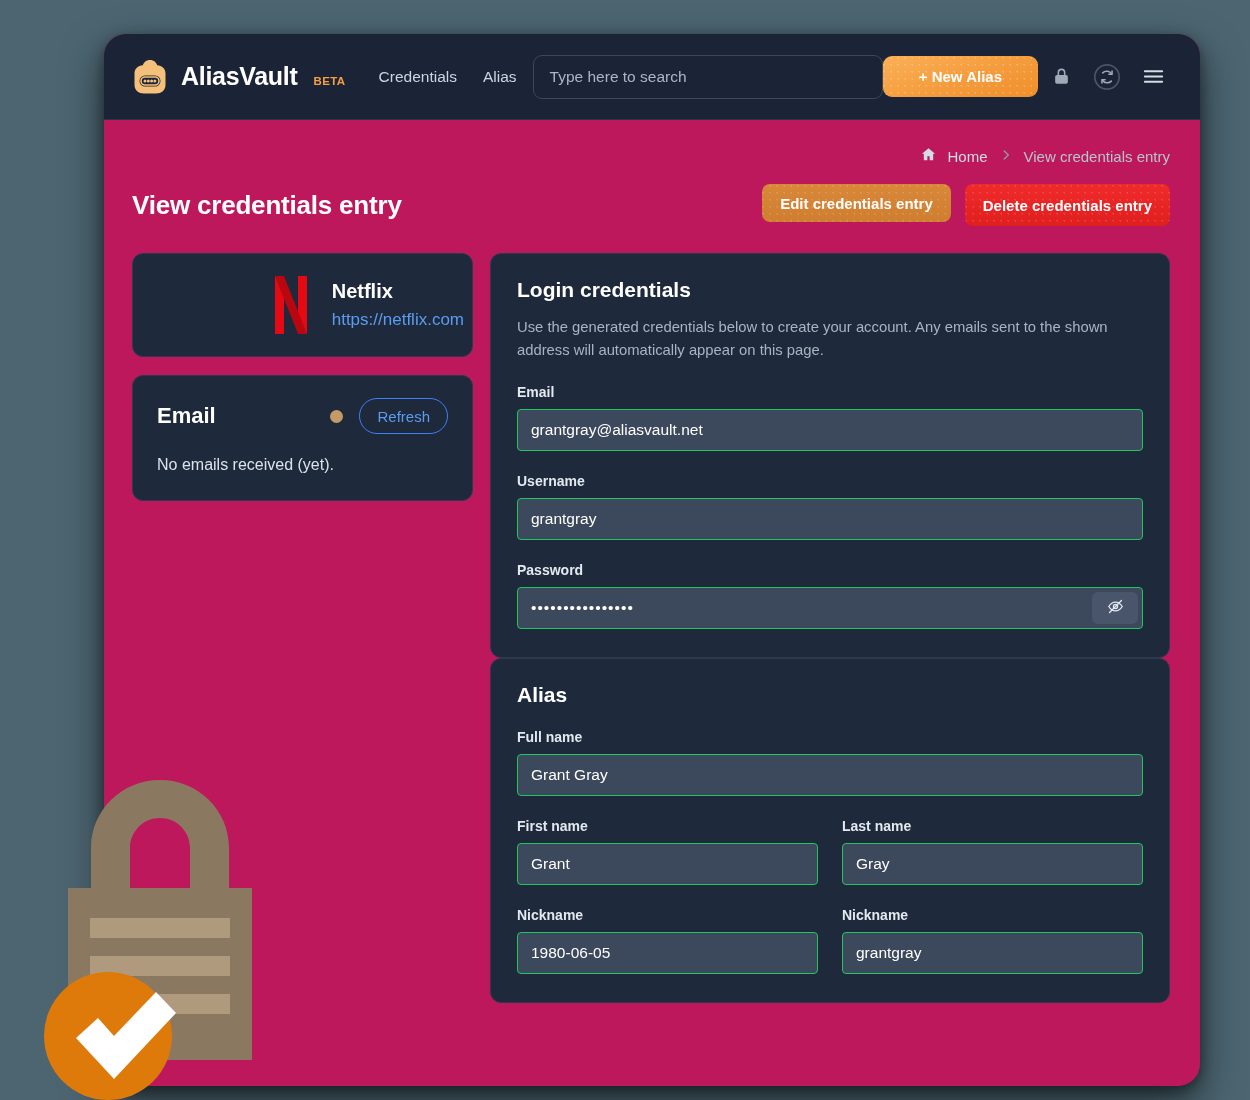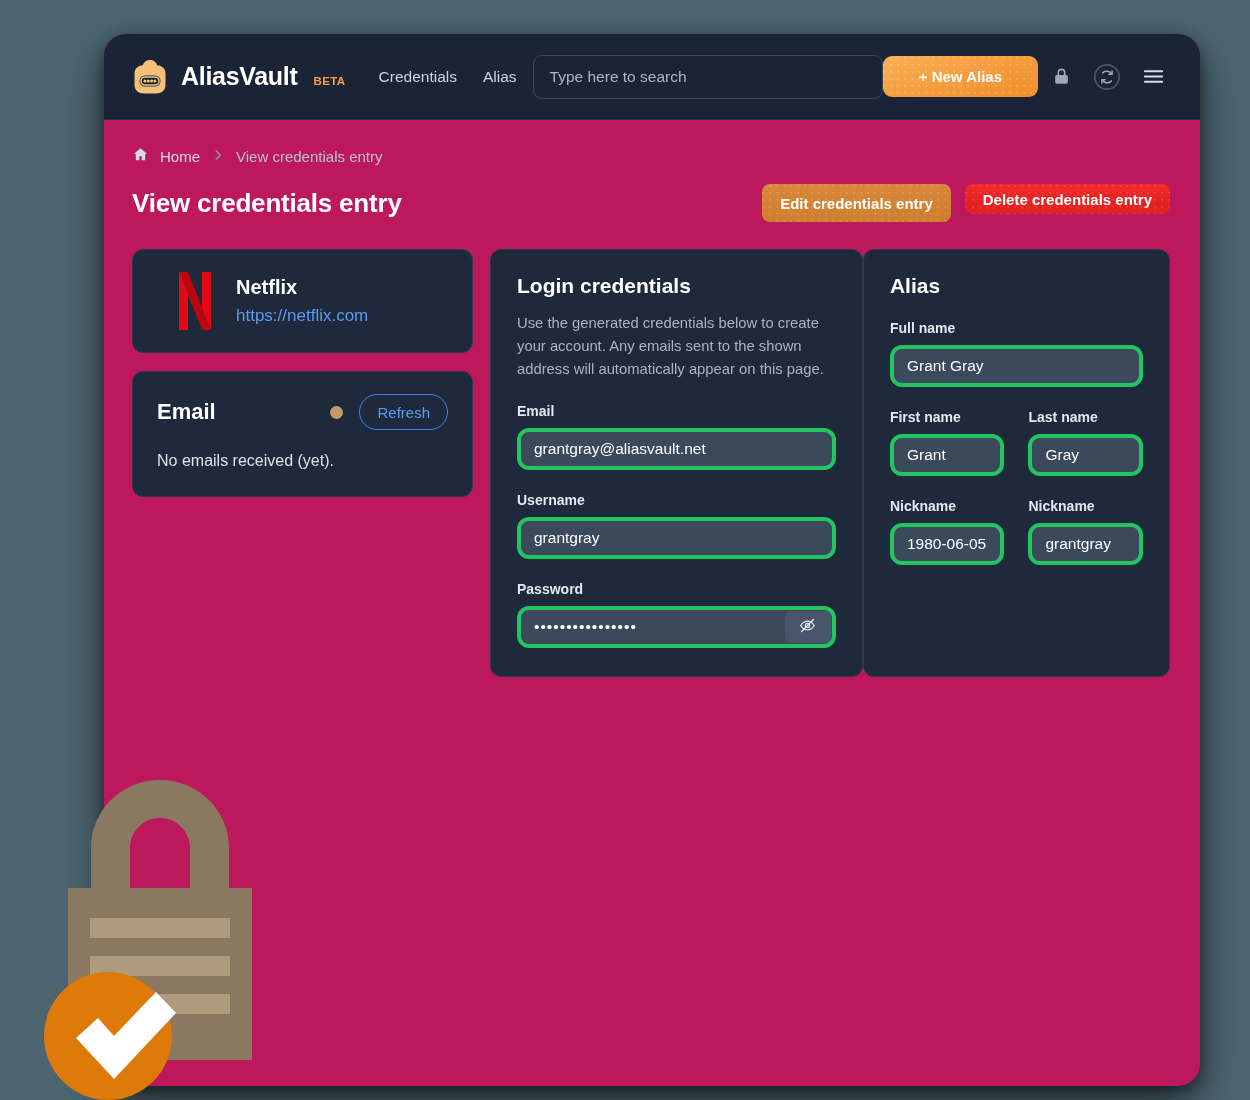--- a/index.html
+++ b/index.html
@@ -107,21 +107,21 @@
 
   .icon-btn {
     width: 46px; height: 46px;
     display: flex; align-items: center; justify-content: center;
     background: none; border: none; cursor: pointer;
   }
 
   
   .page { padding: 26px 30px 0 28px; position: relative; }
 
-  .breadcrumb { display: flex; align-items: center; gap: 11px; }
+  .breadcrumb { display: flex; align-items: center; gap: 11px; justify-content: flex-end; }
   .crumb-home { font-size: 15px; color: #d5dce6; text-decoration: none; }
   .crumb-sep { color: #8d98a8; font-size: 14px; }
   .crumb-cur { font-size: 15px; color: #b9c3cf; }
 
   .title-row {
     display: flex; align-items: center; justify-content: space-between;
     margin-top: 17px;
   }
   .page-title { font-size: 26px; font-weight: bold; color: #ffffff; letter-spacing: -0.2px; }
 
@@ -130,47 +130,47 @@
   .btn-edit {
     height: 38px; padding: 0 18px; border: none; border-radius: 8px;
     background:
       radial-gradient(circle at 20% 25%, rgba(255,255,255,0.14) 0 1px, transparent 1px),
       linear-gradient(180deg, #d9883a 0%, #cf7d2e 100%);
     background-size: 7px 7px, 100% 100%;
     color: #fff; font-size: 15px; font-weight: bold;
     font-family: "Liberation Sans", sans-serif; cursor: pointer; white-space: nowrap;
   }
   .btn-delete {
-    height: 30px; padding: 0 18px; border: none; border-radius: 8px;
+    height: 42px; padding: 0 18px; border: none; border-radius: 8px;
     background:
       radial-gradient(circle at 20% 25%, rgba(255,255,255,0.13) 0 1px, transparent 1px),
       linear-gradient(180deg, #ef2a2a 0%, #e01f1f 100%);
     background-size: 7px 7px, 100% 100%;
     color: #fff; font-size: 15px; font-weight: bold;
     font-family: "Liberation Sans", sans-serif; cursor: pointer; white-space: nowrap;
   }
 
   
   .content {
     display: flex;
     gap: 17px;
     margin-top: 27px;
     align-items: flex-start;
   }
   .col-left { width: 341px; flex: 0 0 341px; display: flex; flex-direction: column; gap: 18px; }
-  .col-right { flex: 1; display: flex; flex-direction: row; }
+  .col-right { flex: 1; display: flex; flex-direction: column; }
 
   .card {
     background: #1e293b;
     border: 1px solid #2c394e;
     border-radius: 11px;
   }
 
   
-  .site-card { padding: 22px 41px; display: flex; align-items: center; gap: 20px; }
+  .site-card { padding: 22px 8px; display: flex; align-items: center; gap: 20px; justify-content: flex-end; }
   .site-logo { width: 42px; height: 58px; flex: 0 0 42px; }
   .site-name { font-size: 20px; font-weight: bold; color: #ffffff; }
   .site-url { font-size: 17px; color: #5b9bf0; text-decoration: none; display: block; margin-top: 7px; }
 
   
   .email-card { padding: 22px 24px 26px 24px; }
   .email-head { display: flex; align-items: center; }
   .email-title { font-size: 22px; font-weight: bold; color: #ffffff; }
   .email-dot {
     width: 13px; height: 13px; border-radius: 50%;
@@ -189,21 +189,21 @@
   .panel-title { font-size: 21px; font-weight: bold; color: #ffffff; }
   .panel-desc {
     font-size: 14.8px; line-height: 1.55; color: #a9b4c2; margin-top: 14px;
     max-width: 620px;
   }
 
   .field { margin-top: 22px; }
   .field-label { font-size: 14px; font-weight: bold; color: #e3e9f0; display: block; margin-bottom: 9px; }
   .field-input {
     width: 100%; height: 42px;
-    background: #3c485c; border: 4px solid #22c55e; border-radius: 12px;
+    background: #3c485c; border: 1px solid #22c55e; border-radius: 4px;
     color: #ffffff; font-size: 15.5px;
     font-family: "Liberation Sans", sans-serif;
     padding: 0 13px;
   }
   .field-input::placeholder { color: #9fabbb; }
 
   .pw-wrap { position: relative; }
   .pw-wrap .field-input { padding-right: 56px; letter-spacing: 1px; }
   .pw-toggle {
     position: absolute; right: 5px; top: 5px;

